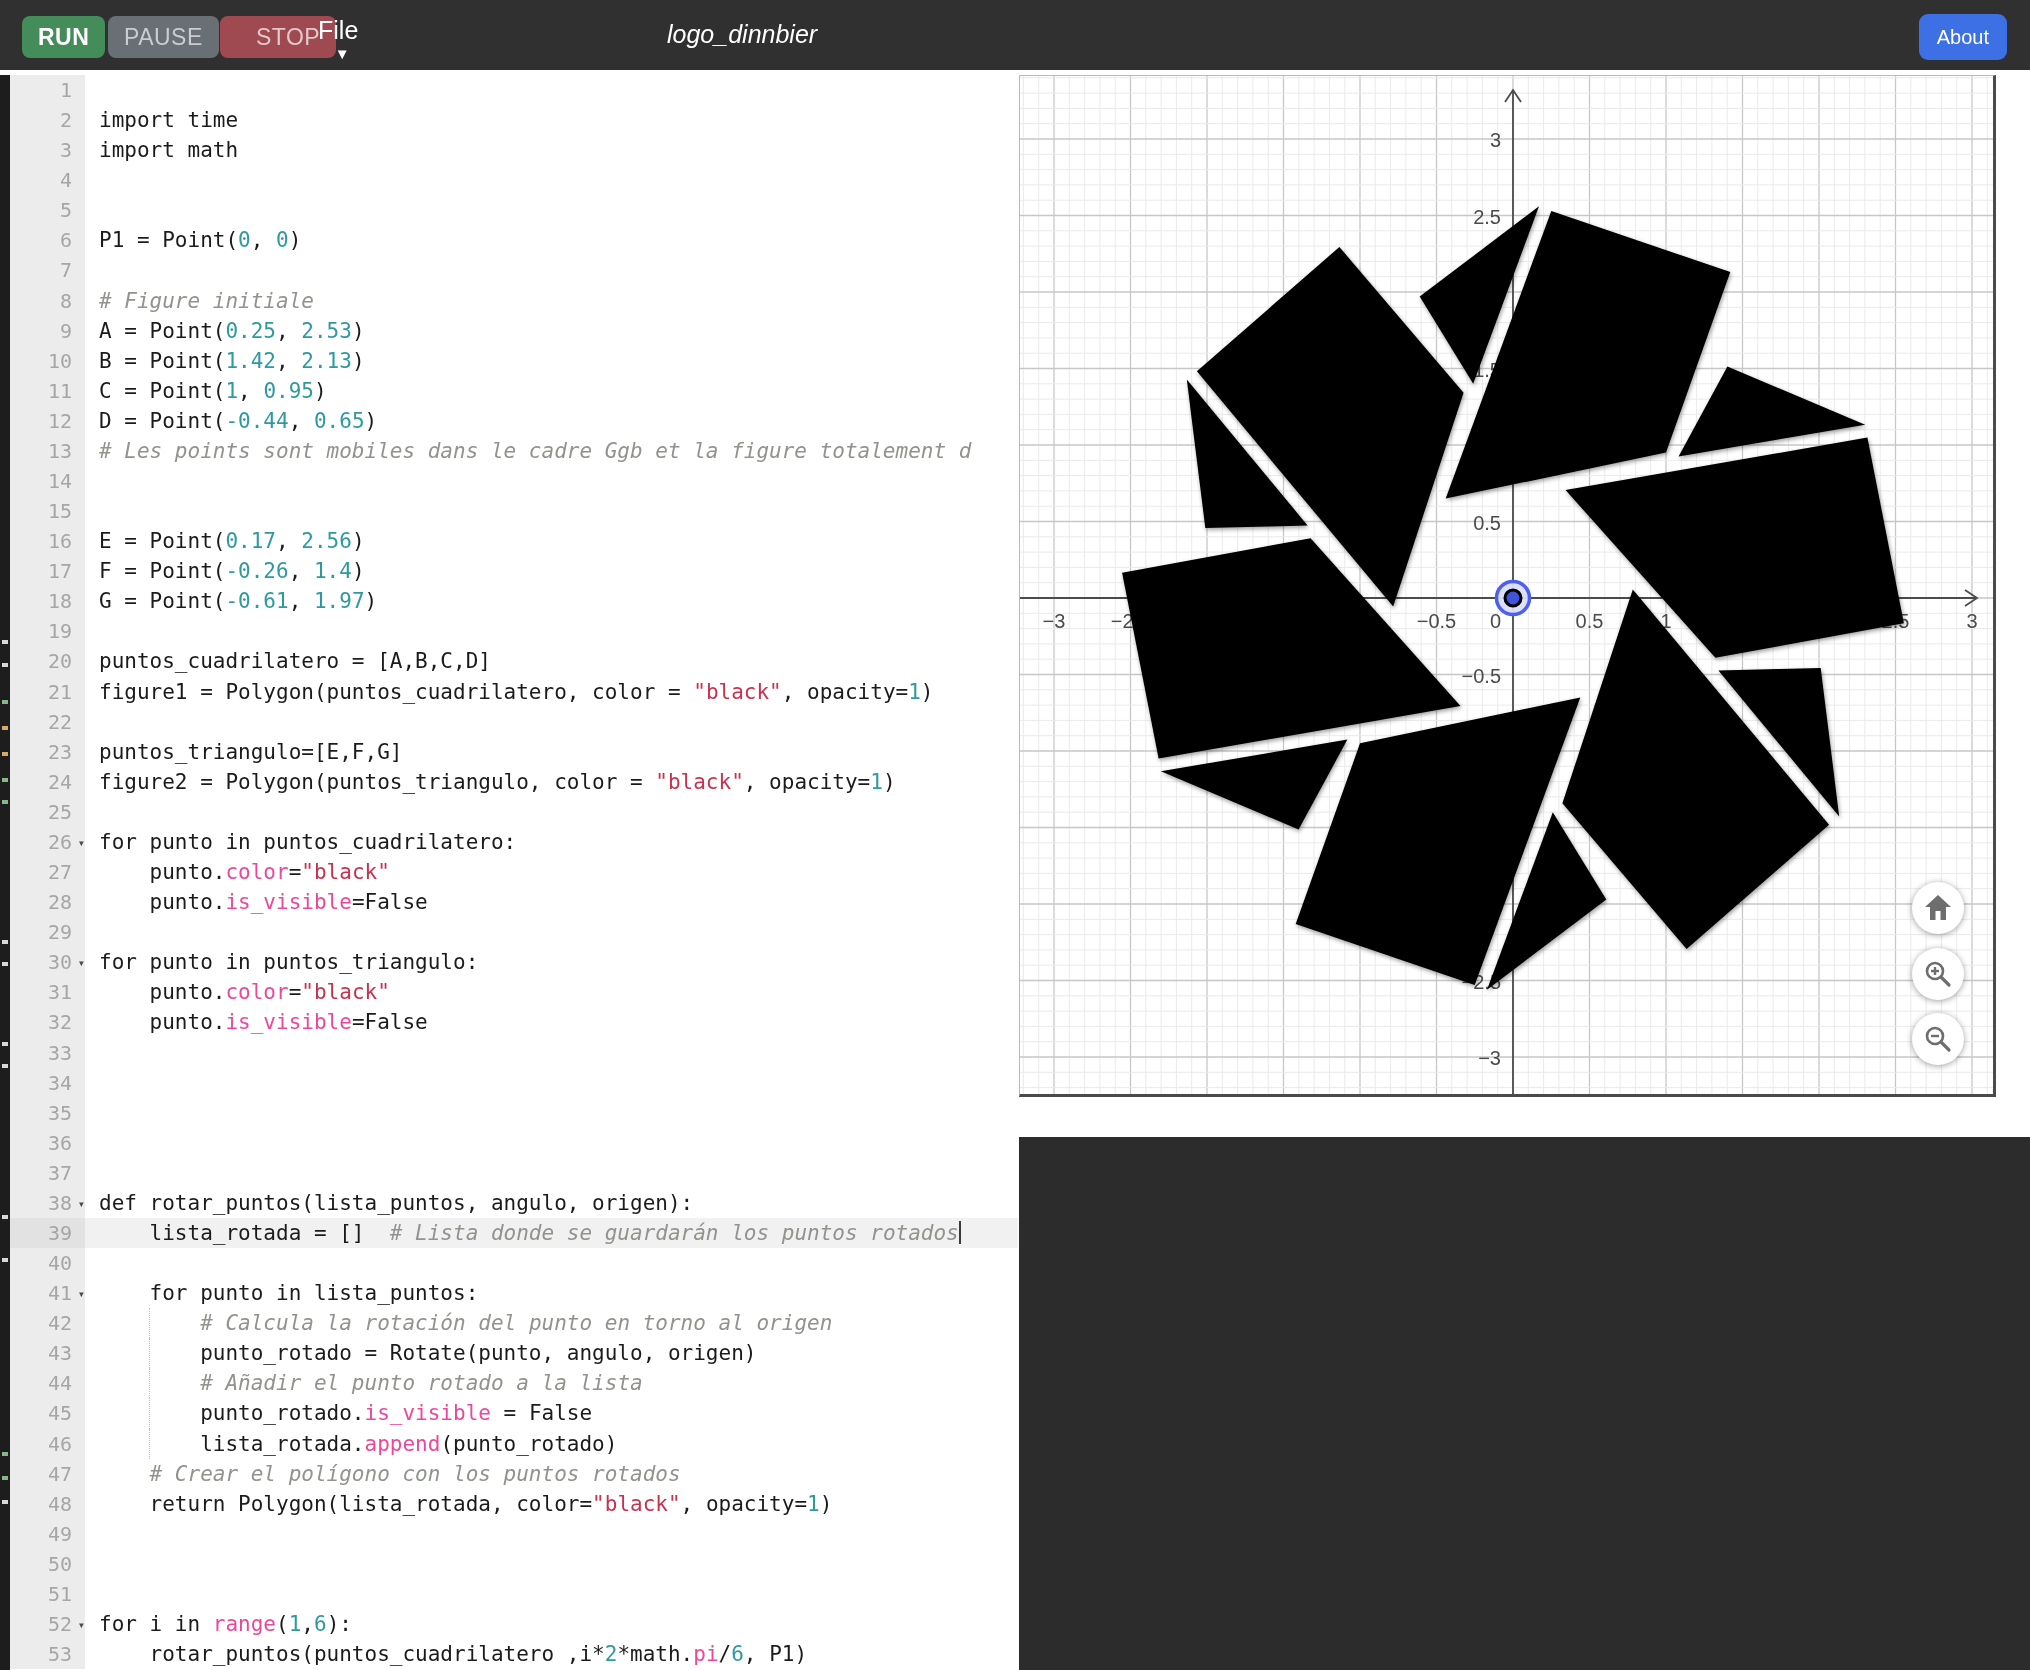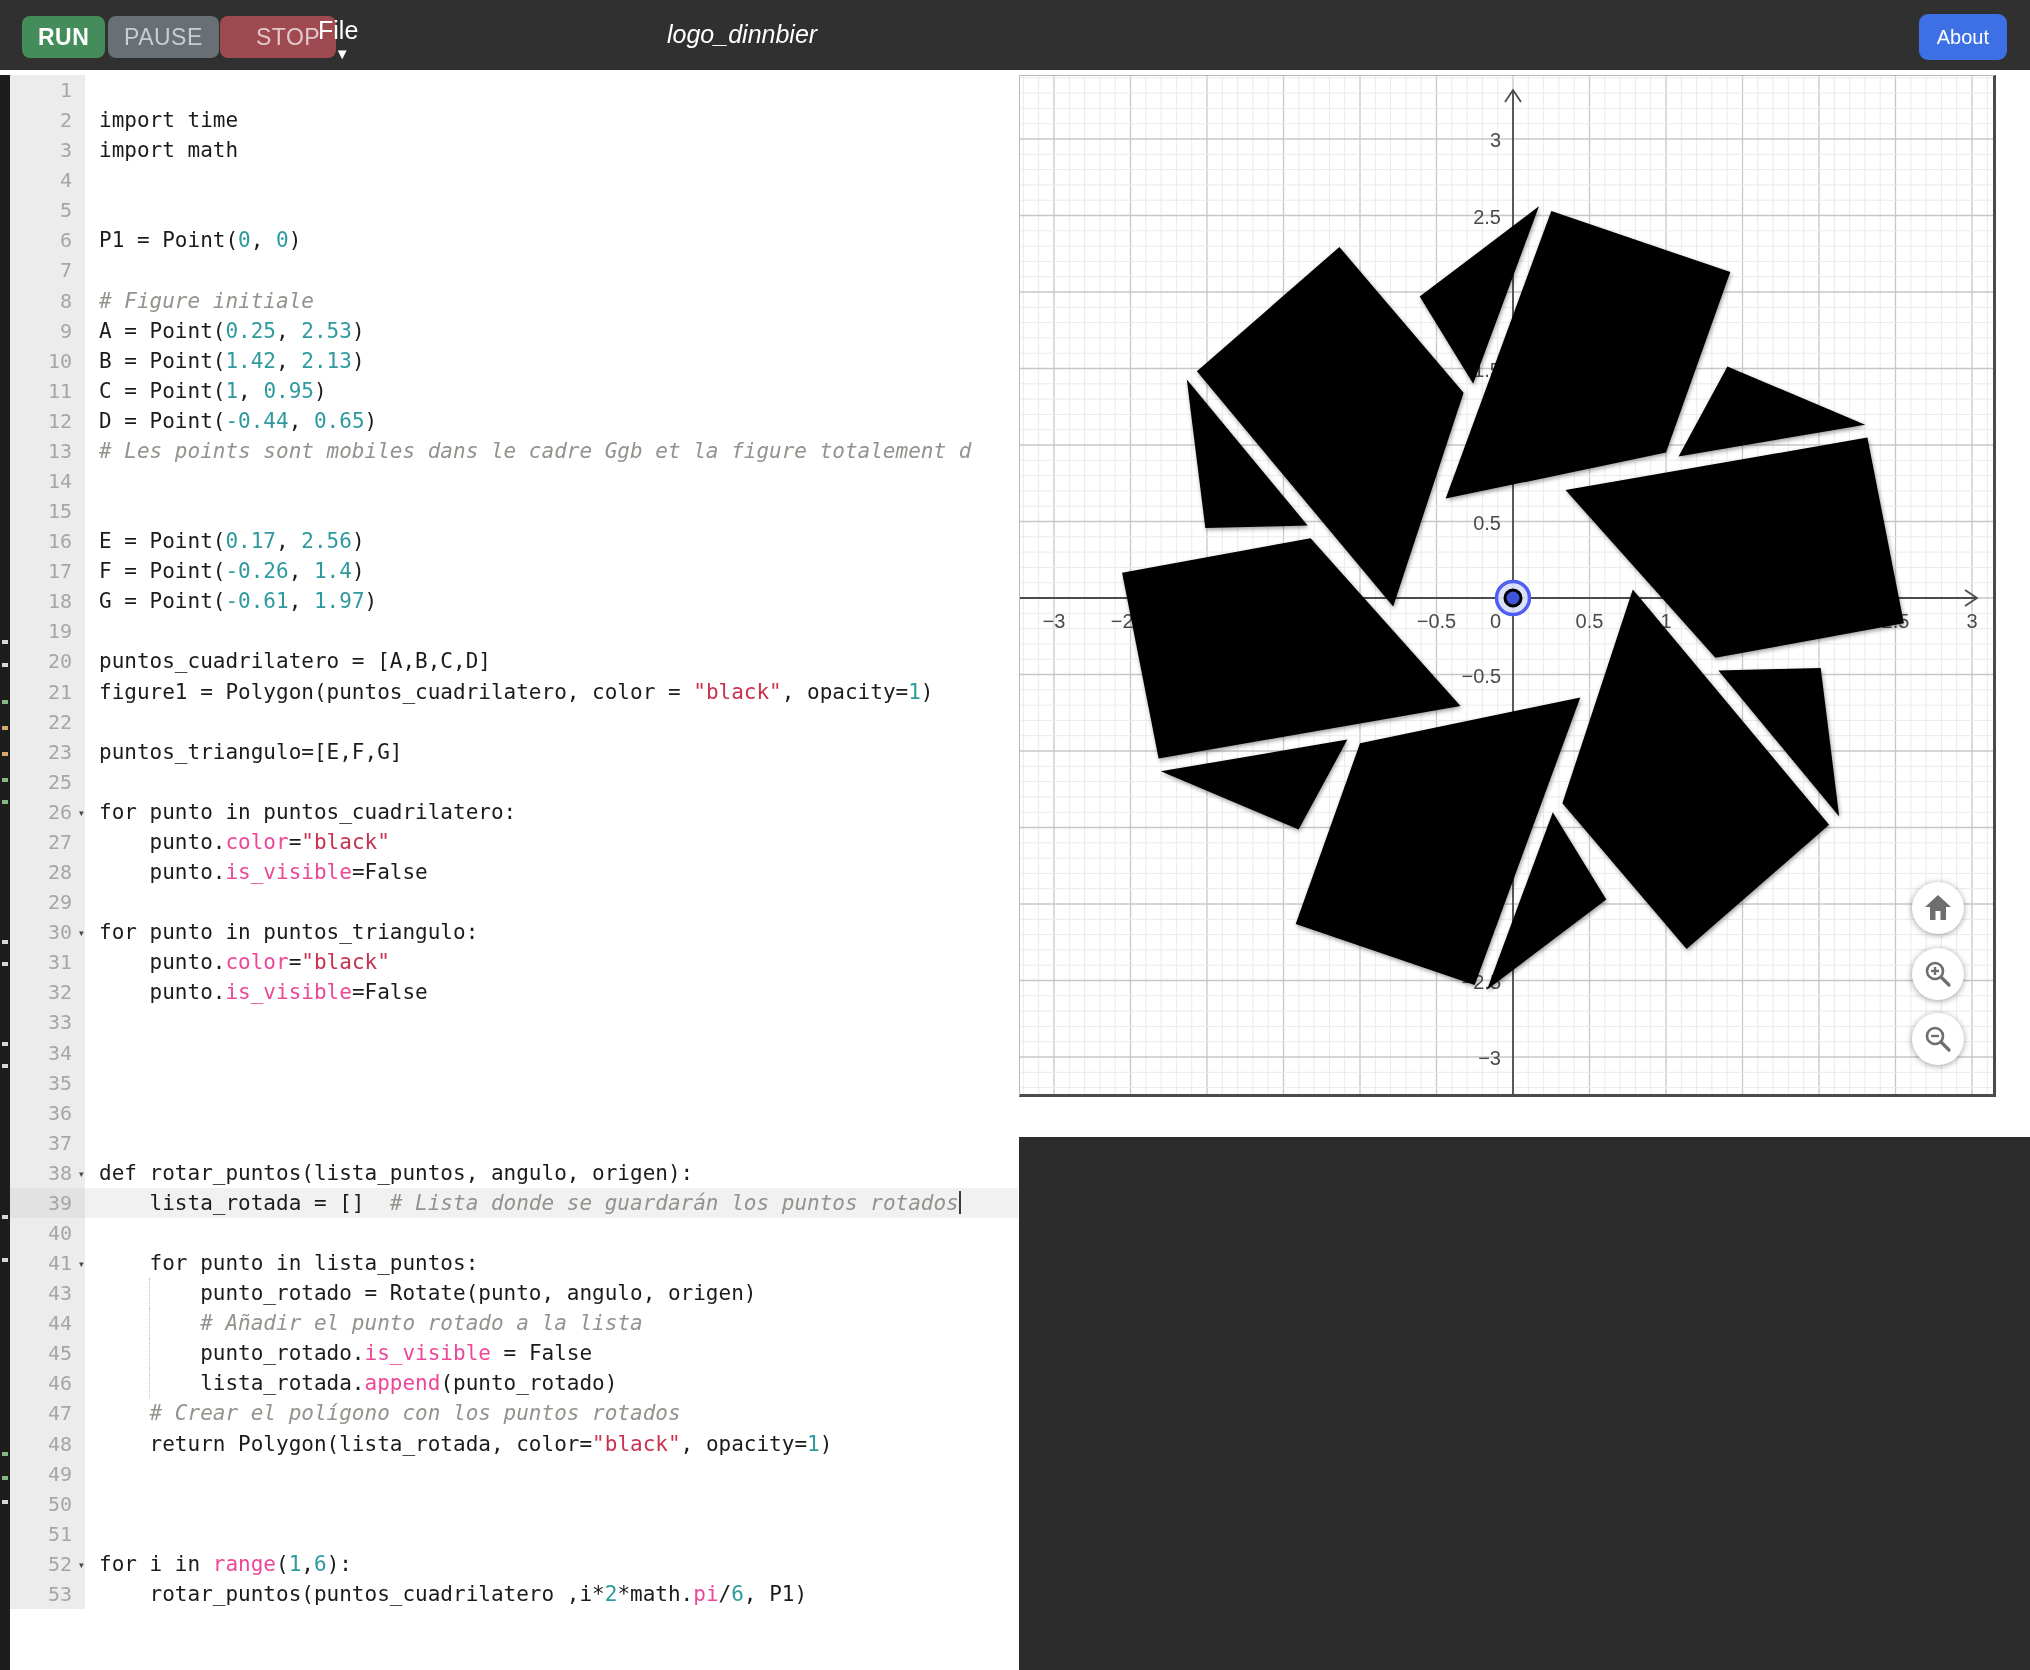--- a/index.html
+++ b/index.html
@@ -216,20 +216,24 @@
     </div>
     <div class="row">
       <span class="gutter">22</span>
       <span class="codeln"></span>
     </div>
     <div class="row">
       <span class="gutter">23</span>
       <span class="codeln"><span class="tp">puntos_triangulo=[E,F,G]</span></span>
     </div>
     <div class="row">
+      <span class="gutter">24</span>
+      <span class="codeln"><span class="tp">figure2 = Polygon(puntos_triangulo, color = </span><span class="ts">"black"</span><span class="tp">, opacity=</span><span class="tn">1</span><span class="tp">)</span></span>
+    </div>
+    <div class="row">
       <span class="gutter">25</span>
       <span class="codeln"></span>
     </div>
     <div class="row">
       <span class="gutter">26<span class="fold">▾</span></span>
       <span class="codeln"><span class="tp">for punto in puntos_cuadrilatero:</span></span>
     </div>
     <div class="row">
       <span class="gutter">27</span>
       <span class="codeln"><span class="tp">    punto.</span><span class="tb">color</span><span class="tp">=</span><span class="ts">"black"</span></span>
@@ -282,20 +286,24 @@
       <span class="gutter">39</span>
       <span class="codeln"><span class="tp">    lista_rotada = []  </span><span class="tc"># Lista donde se guardarán los puntos rotados</span><span class="cursor"></span></span>
     </div>
     <div class="row">
       <span class="gutter">40</span>
       <span class="codeln"></span>
     </div>
     <div class="row">
       <span class="gutter">41<span class="fold">▾</span></span>
       <span class="codeln"><span class="tp">    for punto in lista_puntos:</span></span>
+    </div>
+    <div class="row guide">
+      <span class="gutter">42</span>
+      <span class="codeln"><span class="tp">        </span><span class="tc"># Calcula la rotación del punto en torno al origen</span></span>
     </div>
     <div class="row guide">
       <span class="gutter">43</span>
       <span class="codeln"><span class="tp">        punto_rotado = Rotate(punto, angulo, origen)</span></span>
     </div>
     <div class="row guide">
       <span class="gutter">44</span>
       <span class="codeln"><span class="tp">        </span><span class="tc"># Añadir el punto rotado a la lista</span></span>
     </div>
     <div class="row guide">

